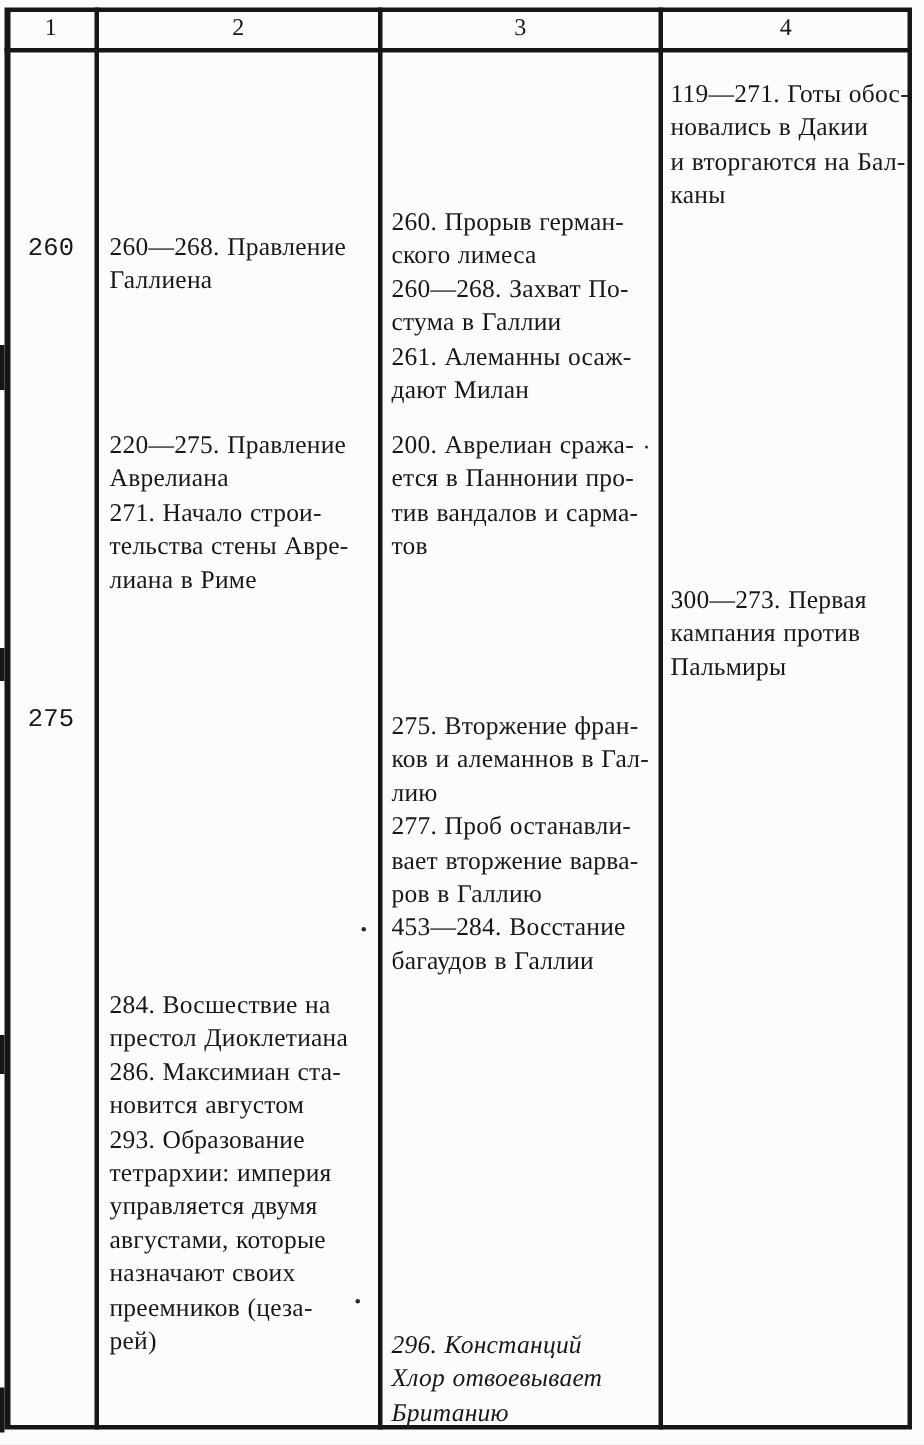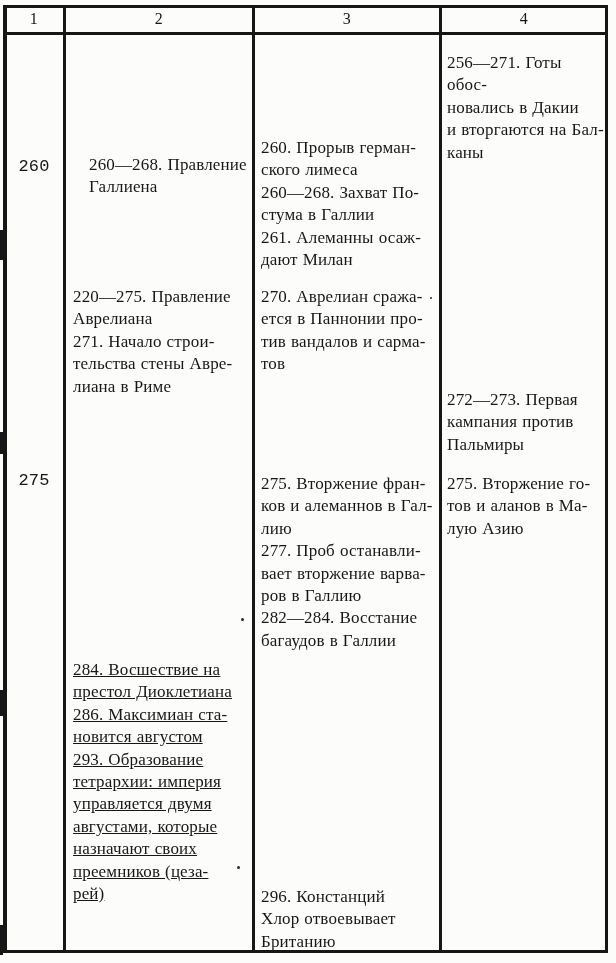--- a/index.html
+++ b/index.html
@@ -89,71 +89,68 @@
   <div class="vsep s3"></div>
 
   <div class="hcell h1">1</div>
   <div class="hcell h2">2</div>
   <div class="hcell h3">3</div>
   <div class="hcell h4">4</div>
 
   <div class="tblock colyear" style="top:156px;">260</div>
   <div class="tblock colyear" style="top:470px;text-align:center;">275</div>
 
-  <div class="tblock col2" style="top:154px;margin-left:16px;">260—268. Правление
+  <div class="tblock col2" style="top:154px;">260—268. Правление
 Галлиена</div>
   <div class="tblock col2" style="top:286px;">220—275. Правление
 Аврелиана
 271. Начало строи-
 тельства стены Авре-
 лиана в Риме</div>
-  <div class="tblock col2" style="top:659px;text-decoration:underline;">284. Восшествие на
+  <div class="tblock col2" style="top:659px;">284. Восшествие на
 престол Диоклетиана
 286. Максимиан ста-
 новится августом
 293. Образование
 тетрархии: империя
 управляется двумя
 августами, которые
 назначают своих
 преемников (цеза-
 рей)</div>
 
   <div class="tblock col3" style="top:137px;">260. Прорыв герман-
 ского лимеса
 260—268. Захват По-
 стума в Галлии
 261. Алеманны осаж-
 дают Милан</div>
-  <div class="tblock col3" style="top:286px;">270. Аврелиан сража-
+  <div class="tblock col3" style="top:286px;">200. Аврелиан сража-
 ется в Паннонии про-
 тив вандалов и сарма-
 тов</div>
   <div class="tblock col3" style="top:473px;">275. Вторжение фран-
 ков и алеманнов в Гал-
 лию
 277. Проб останавли-
 вает вторжение варва-
 ров в Галлию
-282—284. Восстание
+453—284. Восстание
 багаудов в Галлии</div>
-  <div class="tblock col3" style="top:886px;">296. Констанций
+  <div class="tblock col3" style="top:886px;font-style:italic;">296. Констанций
 Хлор отвоевывает
 Британию</div>
 
-  <div class="tblock col4" style="top:52px;">256—271. Готы обос-
+  <div class="tblock col4" style="top:52px;">119—271. Готы обос-
 новались в Дакии
 и вторгаются на Бал-
 каны</div>
-  <div class="tblock col4" style="top:389px;">272—273. Первая
+  <div class="tblock col4" style="top:389px;">300—273. Первая
 кампания против
 Пальмиры</div>
-  <div class="tblock col4" style="top:473px;">275. Вторжение го-
-тов и аланов в Ма-
-лую Азию</div>
 
   <div class="speck" style="left:241px; top:618px; width:3px; height:3px;"></div>
   <div class="speck" style="left:430px; top:297px; width:2px; height:2px;"></div>
   <div class="speck" style="left:237px; top:866px; width:3px; height:3px;"></div>
   <div class="edge-tick" style="top:230px; height:30px;"></div>
   <div class="edge-tick" style="top:432px; height:22px;"></div>
   <div class="edge-tick" style="top:690px; height:26px;"></div>
   <div class="edge-tick" style="top:925px; height:30px;"></div>
 
 </div>

